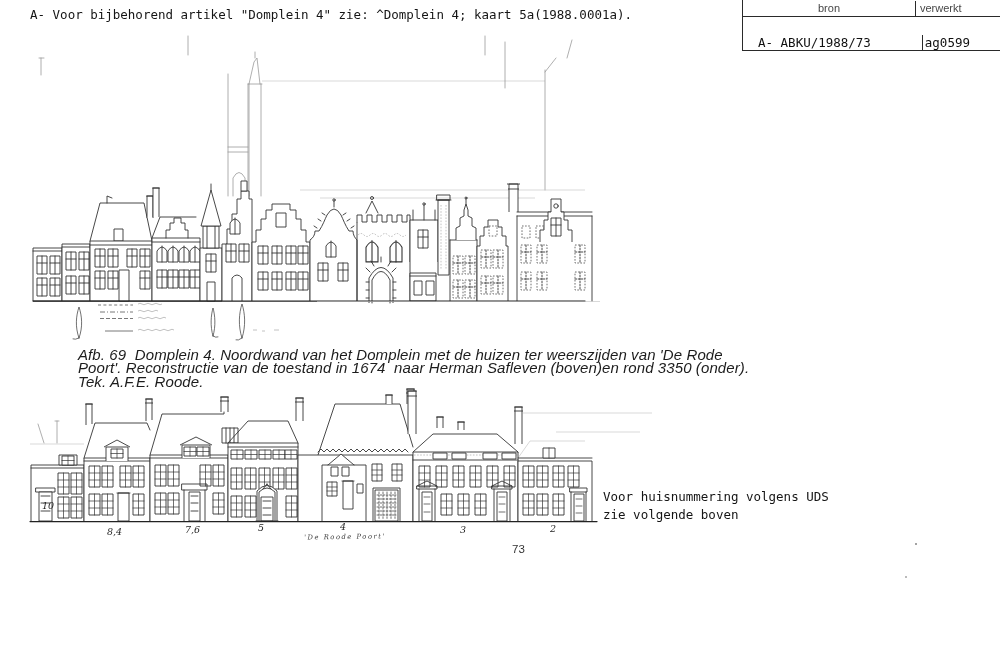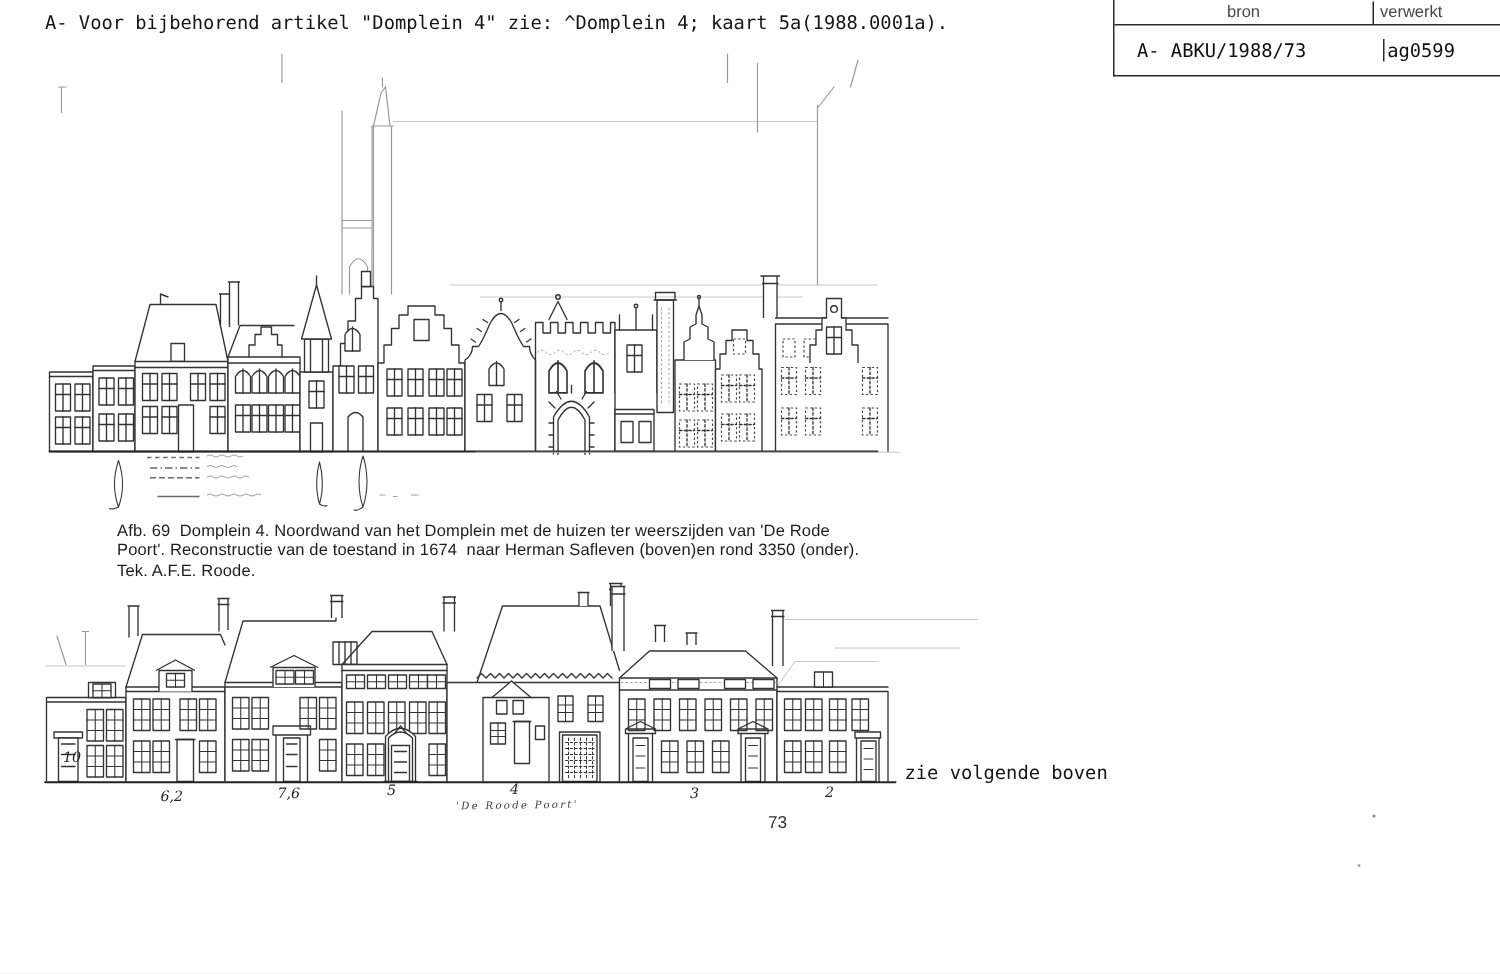--- a/index.html
+++ b/index.html
@@ -10,27 +10,27 @@
   .header-note{position:absolute;left:30px;top:7px;font-size:12.5px;color:#151515;white-space:pre}
 
   
   .reg-table{position:absolute;left:742px;top:0;width:258px;border-left:1.6px solid #2a2a2a;
              border-bottom:1.6px solid #2a2a2a}
   .rt-row{display:flex}
   .rt-head{border-bottom:1.6px solid #2a2a2a;height:16px;align-items:flex-end}
   .rt-head .rt-c{font-size:11px;color:#474747;line-height:15px}
   .rt-c1{width:172px;text-align:center}
   .rt-c2{width:80px;border-left:1.6px solid #2a2a2a;padding-left:4px}
-  .rt-body{height:33px;align-items:center}
+  .rt-body{height:33px;align-items:flex-end}
   .rt-body .rt-c{font-size:12.5px;color:#101010}
   .rt-body .rt-c1{text-align:left;padding-left:15px}
   .rt-body .rt-c2{padding-left:2px}
 
   .draw{position:absolute}
-  .caption{position:absolute;left:78px;top:348px;font-size:11px;
+  .caption{position:absolute;left:78px;top:348px;font-style:italic;font-size:15px;
            line-height:13.4px;color:#1c1c1c;letter-spacing:.1px;white-space:pre}
 
   .hn{position:absolute;font-family:"DejaVu Serif",serif;font-style:italic;font-size:9.5px;color:#252525}
   .gate-label{position:absolute;left:293px;top:533px;width:104px;text-align:center;
               font-family:"DejaVu Serif",serif;font-style:italic;font-size:6.8px;letter-spacing:1.5px;
               color:#3d3d3d;transform:rotate(-.8deg);white-space:nowrap}
   .pageno{position:absolute;left:512px;top:543px;width:34px;text-align:left;font-size:11.5px;color:#333}
   .side-note{position:absolute;left:603px;top:488px;font-size:12.5px;line-height:17.5px;color:#151515;white-space:pre}
   .dot{position:absolute;width:2px;height:2px;border-radius:50%;background:#858585}
 
@@ -412,28 +412,28 @@
         <use href="#w6" x="553" y="494"></use>
       <path class="s1" d="M570,488 H587 V492 H570 Z M571,492 V521 M586,492 V521"></path>
       <rect x="574" y="494" width="10" height="27" class="s2"></rect>
         <path class="s1" style="stroke-width:.7" d="M576,499 H582 M576,506 H582 M576,513 H582"></path>
 
       <path class="s0" d="M30,521.5 H597"></path>
     </g>
   </svg>
 
   <div class="hn" style="left:42px;top:500px">10</div>
-  <div class="hn" style="left:107px;top:526px">6,2</div>
+  <div class="hn" style="left:107px;top:526px">8,4</div>
   <div class="hn" style="left:185px;top:524px">7,6</div>
   <div class="hn" style="left:258px;top:522px">5</div>
   <div class="hn" style="left:340px;top:521px">4</div>
   <div class="hn" style="left:460px;top:524px">3</div>
   <div class="hn" style="left:550px;top:523px">2</div>
   <div class="gate-label">'De Roode Poort'</div>
 
   <div class="pageno">73</div>
 
-  <div class="side-note mono"><br><span>zie volgende boven</span></div>
+  <div class="side-note mono"><span>Voor huisnummering volgens UDS</span><br><span>zie volgende boven</span></div>
 
   <div class="dot" style="left:915px;top:543px"></div>
   <div class="dot" style="left:905px;top:576px;background:#a5a5a5"></div>
 
 </div>
 
 </body></html>

